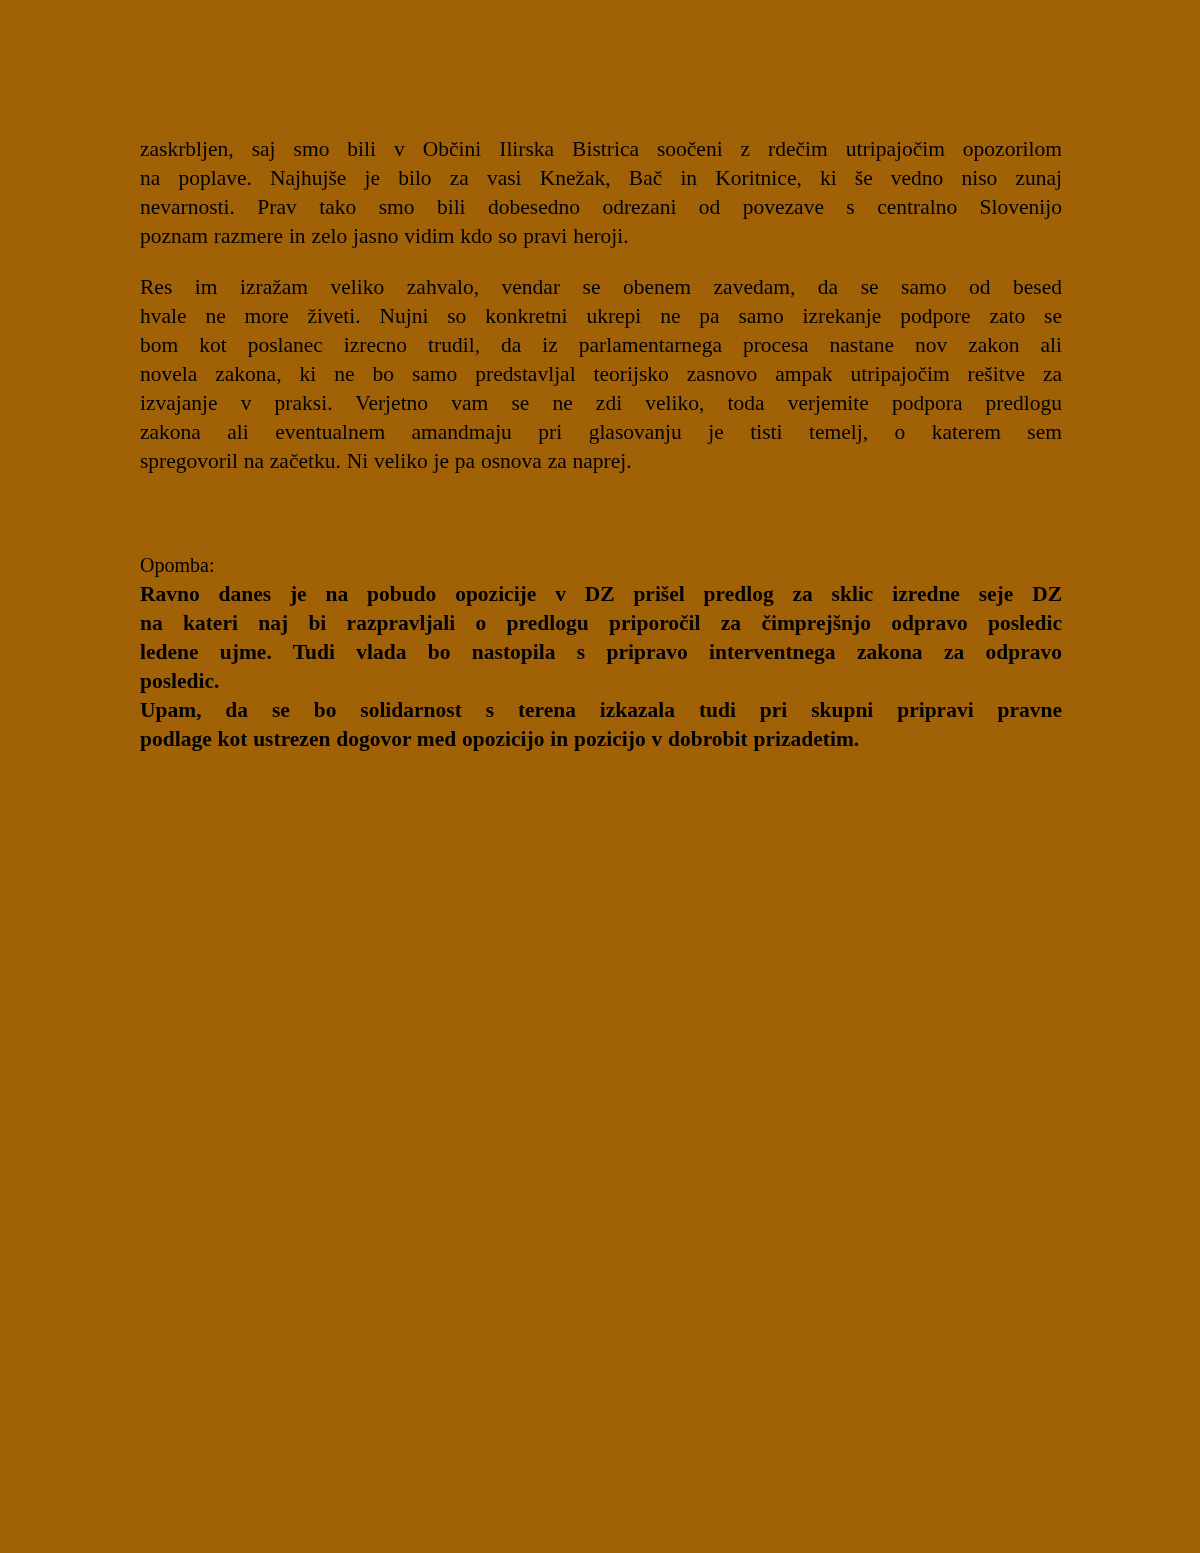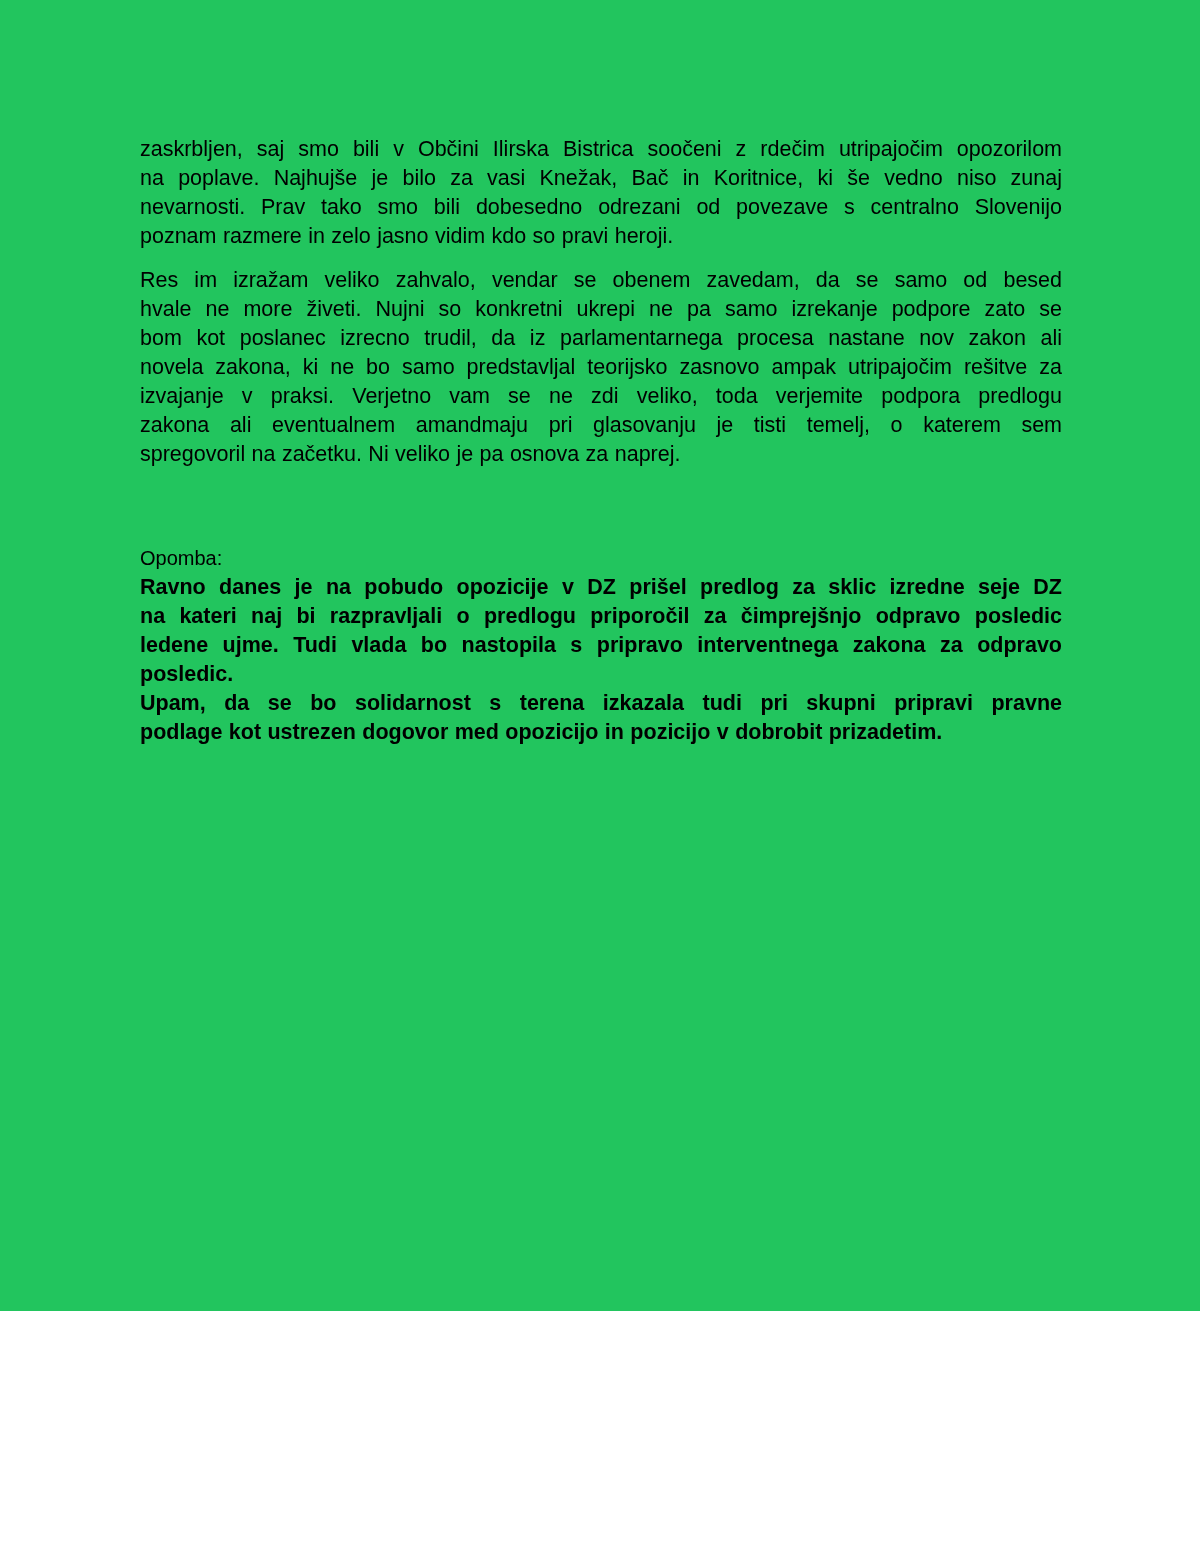--- a/index.html
+++ b/index.html
@@ -3,44 +3,44 @@
 <meta charset="utf-8">
 <style>
   html, body {
     margin: 0;
     padding: 0;
     background: #ffffff;
   }
   .page {
     position: relative;
     width: 1200px;
-    height: 1311px;
-    background: #22c55e;
-    font-family: Liberation Sans, sans-serif;
+    height: 1553px;
+    background: #a16207;
+    font-family: Liberation Serif, serif;
     color: #000000;
     overflow: hidden;
   }
   .textblock {
     position: absolute;
     left: 140px;
     top: 135px;
     width: 922px;
   }
   .line {
     font-size: 21.5px;
     line-height: 29px;
     text-align: justify;
     text-align-last: justify;
     word-spacing: 0.02em;
   }
   .line.last {
     text-align-last: left;
   }
   .para-gap {
-    margin-top: 15px;
+    margin-top: 22px;
   }
   .note-label {
     margin-top: 75px;
     font-size: 20px;
     line-height: 29px;
   }
   .bold-para {
     font-weight: bold;
   }
   .bold-gap {

